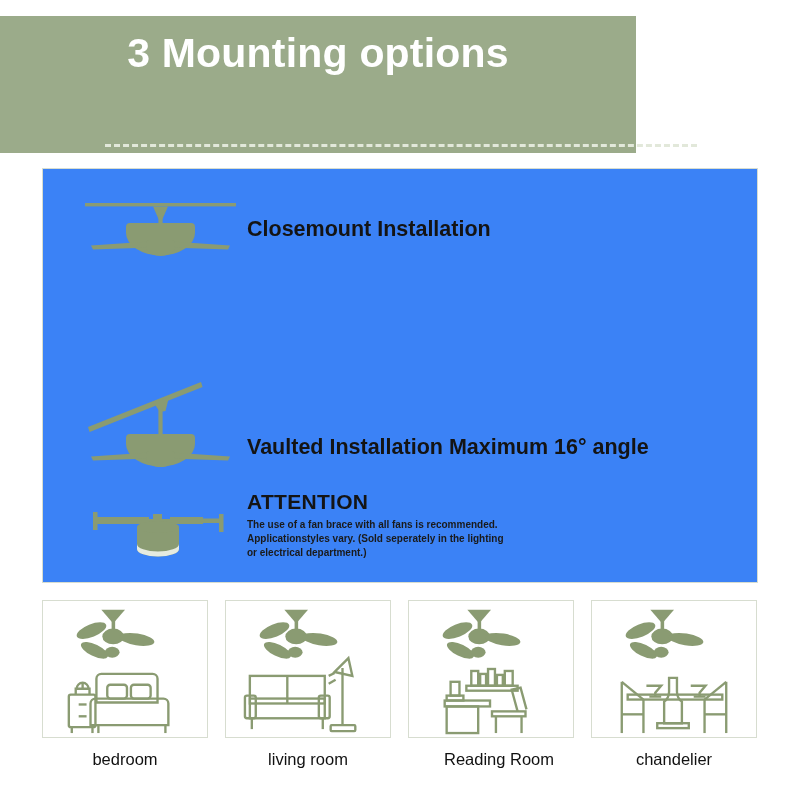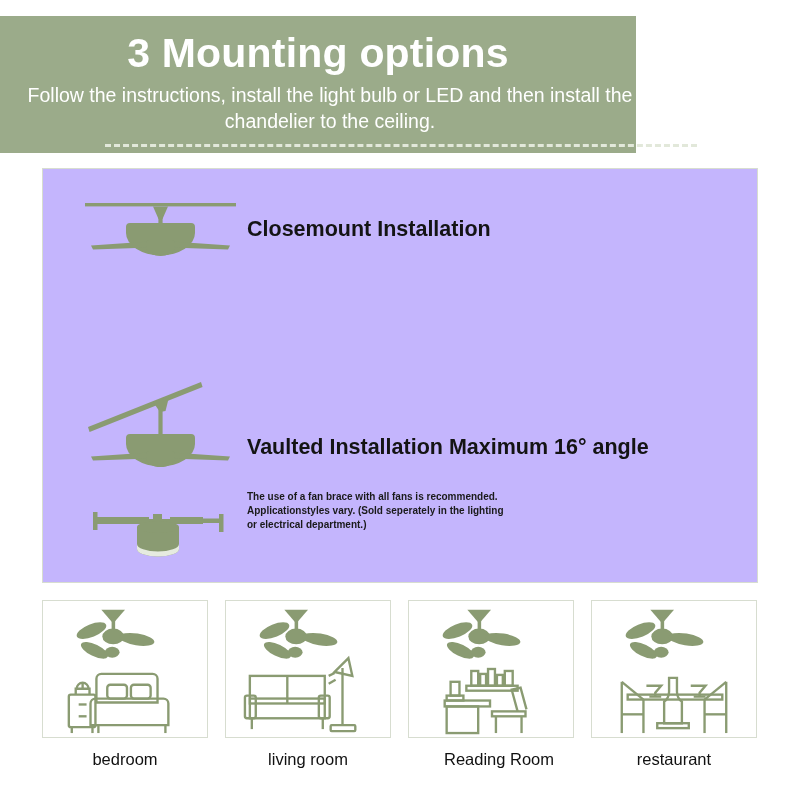--- a/index.html
+++ b/index.html
@@ -55,21 +55,21 @@
 
   
   #instruction-panel {
     position: absolute;
     left: 42px;
     top: 168px;
     width: 716px;
     height: 415px;
     border: 1.5px solid #d7ddd0;
     box-sizing: border-box;
-    background: #c4b5fd;
+    background: #3b82f6;
   }
 
   .instruction-row {
     position: absolute;
     left: 0;
     width: 100%;
   }
   .row-figure {
     position: absolute;
     left: 40px;
@@ -140,21 +140,20 @@
     top: 0;
     width: 100%;
     height: 100%;
   }
 </style>
 </head>
 <body>
 
 <div id="header-banner">
   <div id="header-title">3 Mounting options</div>
-  <div id="header-subtitle">Follow the instructions, install the light bulb or LED and then install the chandelier to the ceiling.</div>
   <div id="header-divider"></div>
 </div>
 
 <div id="instruction-panel">
 
   <div class="instruction-row" style="top:24px;height:74px;">
     <div class="row-figure">
       <svg viewBox="0 0 155 74" width="155" height="74" xmlns="http://www.w3.org/2000/svg">
         <rect x="2" y="10" width="151" height="3.4" fill="#8a9b72"></rect>
         <polygon points="70,13.4 85,13.4 79.5,26 75.5,26" fill="#8a9b72"></polygon>
@@ -195,20 +194,21 @@
         <rect x="70" y="14" width="9" height="12" fill="#8a9b72"></rect>
         <rect x="62" y="19" width="26" height="6" fill="#8a9b72"></rect>
         <path d="M54,27 h42 v22 a21,7.5 0 0 1 -42,0 z" fill="#8a9b72"></path>
         <ellipse cx="75" cy="27" rx="21" ry="6" fill="#8a9b72"></ellipse>
         <path d="M54,44 v5 a21,7.5 0 0 0 42,0 v-5 a21,7.5 0 0 1 -42,0 z" fill="#e6ebe0"></path>
       </svg>
     </div>
   </div>
 
   <div id="attention-block">
+    <div id="attention-heading">ATTENTION</div>
     <div class="attention-line">The use of a fan brace with all fans is recommended.</div>
     <div class="attention-line">Applicationstyles vary. (Sold seperately in the lighting</div>
     <div class="attention-line">or electrical department.)</div>
   </div>
 </div>
 
 <div id="room-gallery">
 
   <div class="room-card" style="left:0px;">
     <svg class="room-art" viewBox="0 0 166 138" xmlns="http://www.w3.org/2000/svg">
@@ -322,14 +322,14 @@
         <line x1="52" y1="100" x2="52" y2="134"></line>
         <path d="M30,82 L52,100"></path>
         <line x1="30" y1="115" x2="52" y2="115"></line>
         <line x1="136" y1="82" x2="136" y2="134"></line>
         <line x1="114" y1="100" x2="114" y2="134"></line>
         <path d="M136,82 L114,100"></path>
         <line x1="136" y1="115" x2="114" y2="115"></line>
       </g>
     </svg>
   </div>
-  <div class="room-caption" style="left:549px;">restaurant</div>
+  <div class="room-caption" style="left:549px;">chandelier</div>
 </div>
 
 </body></html>

